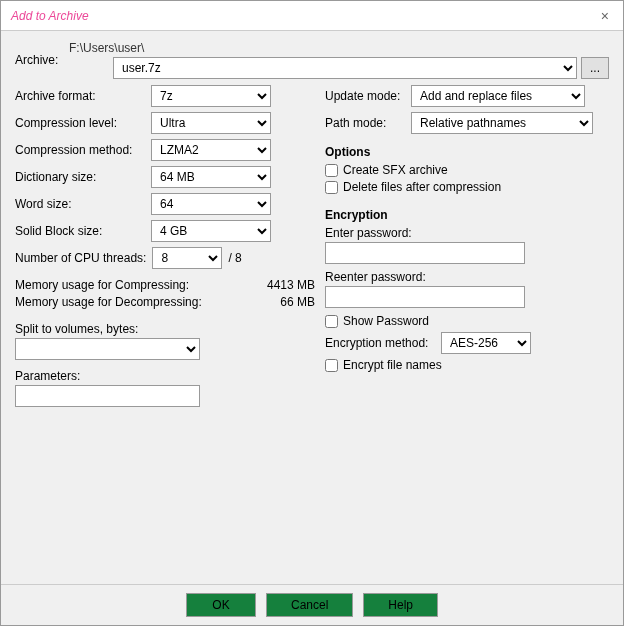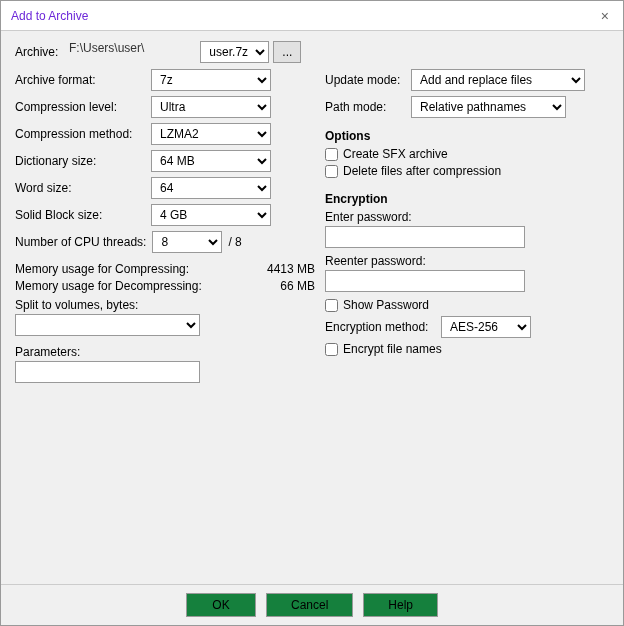--- a/index.html
+++ b/index.html
@@ -27,21 +27,22 @@
       background: #fff;
       border-bottom: 1px solid #ccc;
       padding: 6px 10px;
       display: flex;
       align-items: center;
       justify-content: space-between;
       height: 30px;
     }
     .title-bar-title {
       font-size: 12px;
-      color: #6d28d9;
+      color: #ec4899;
+      font-style: italic;
     }
     .title-bar-close {
       cursor: pointer;
       font-size: 14px;
       color: #666;
       background: none;
       border: none;
       padding: 0 4px;
       line-height: 1;
     }
@@ -58,23 +59,23 @@
       display: flex;
       align-items: center;
       gap: 6px;
     }
     .archive-label {
       font-size: 12px;
       min-width: 48px;
     }
     .archive-path-container {
       display: flex;
-      flex-direction: row;
+      flex-direction: column;
       flex: 1;
-      gap: 12px;
+      gap: 2px;
     }
     .archive-path-text {
       font-size: 12px;
       color: #333;
     }
     .archive-combo {
       display: flex;
       align-items: center;
       gap: 4px;
       padding-left: 44px;
@@ -160,21 +161,21 @@
     }
     .info-val {
       font-size: 12px;
       text-align: right;
     }
 
     .split-row {
       display: flex;
       flex-direction: column;
       gap: 2px;
-      margin-top: 0;
+      margin-top: 8px;
     }
     .split-label { font-size: 12px; }
     .split-select { width: 185px; }
 
     .params-block {
       display: flex;
       flex-direction: column;
       gap: 2px;
       margin-top: 4px;
     }
@@ -185,21 +186,21 @@
     .update-row, .path-row {
       display: flex;
       align-items: center;
       gap: 6px;
     }
     .update-label {
       font-size: 12px;
       min-width: 80px;
     }
     .update-select { width: 174px; }
-    .path-select { width: 155px; }
+    .path-select { width: 182px; }
 
     .options-group {
       margin-top: 6px;
     }
     .options-title {
       font-size: 12px;
       font-weight: bold;
       margin-bottom: 4px;
     }
     .checkbox-row {

